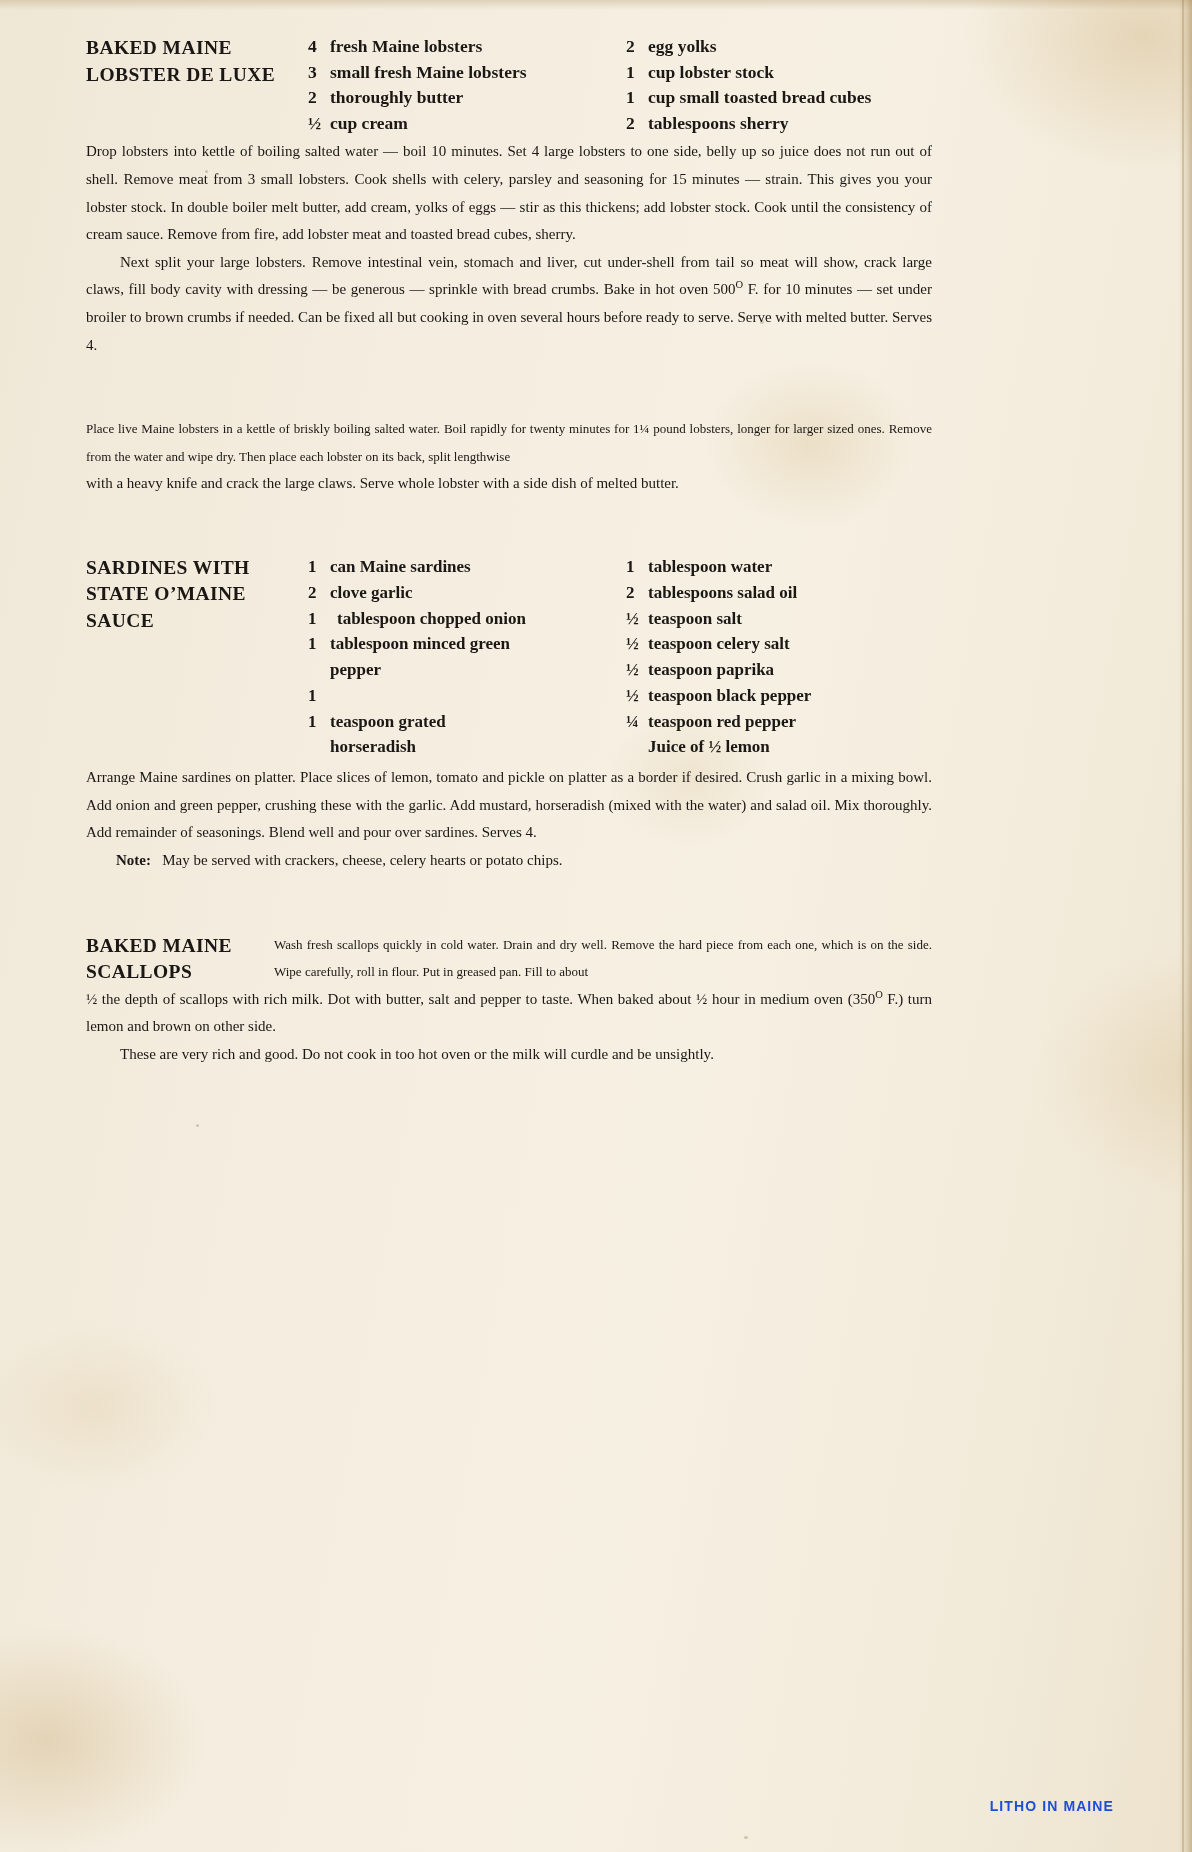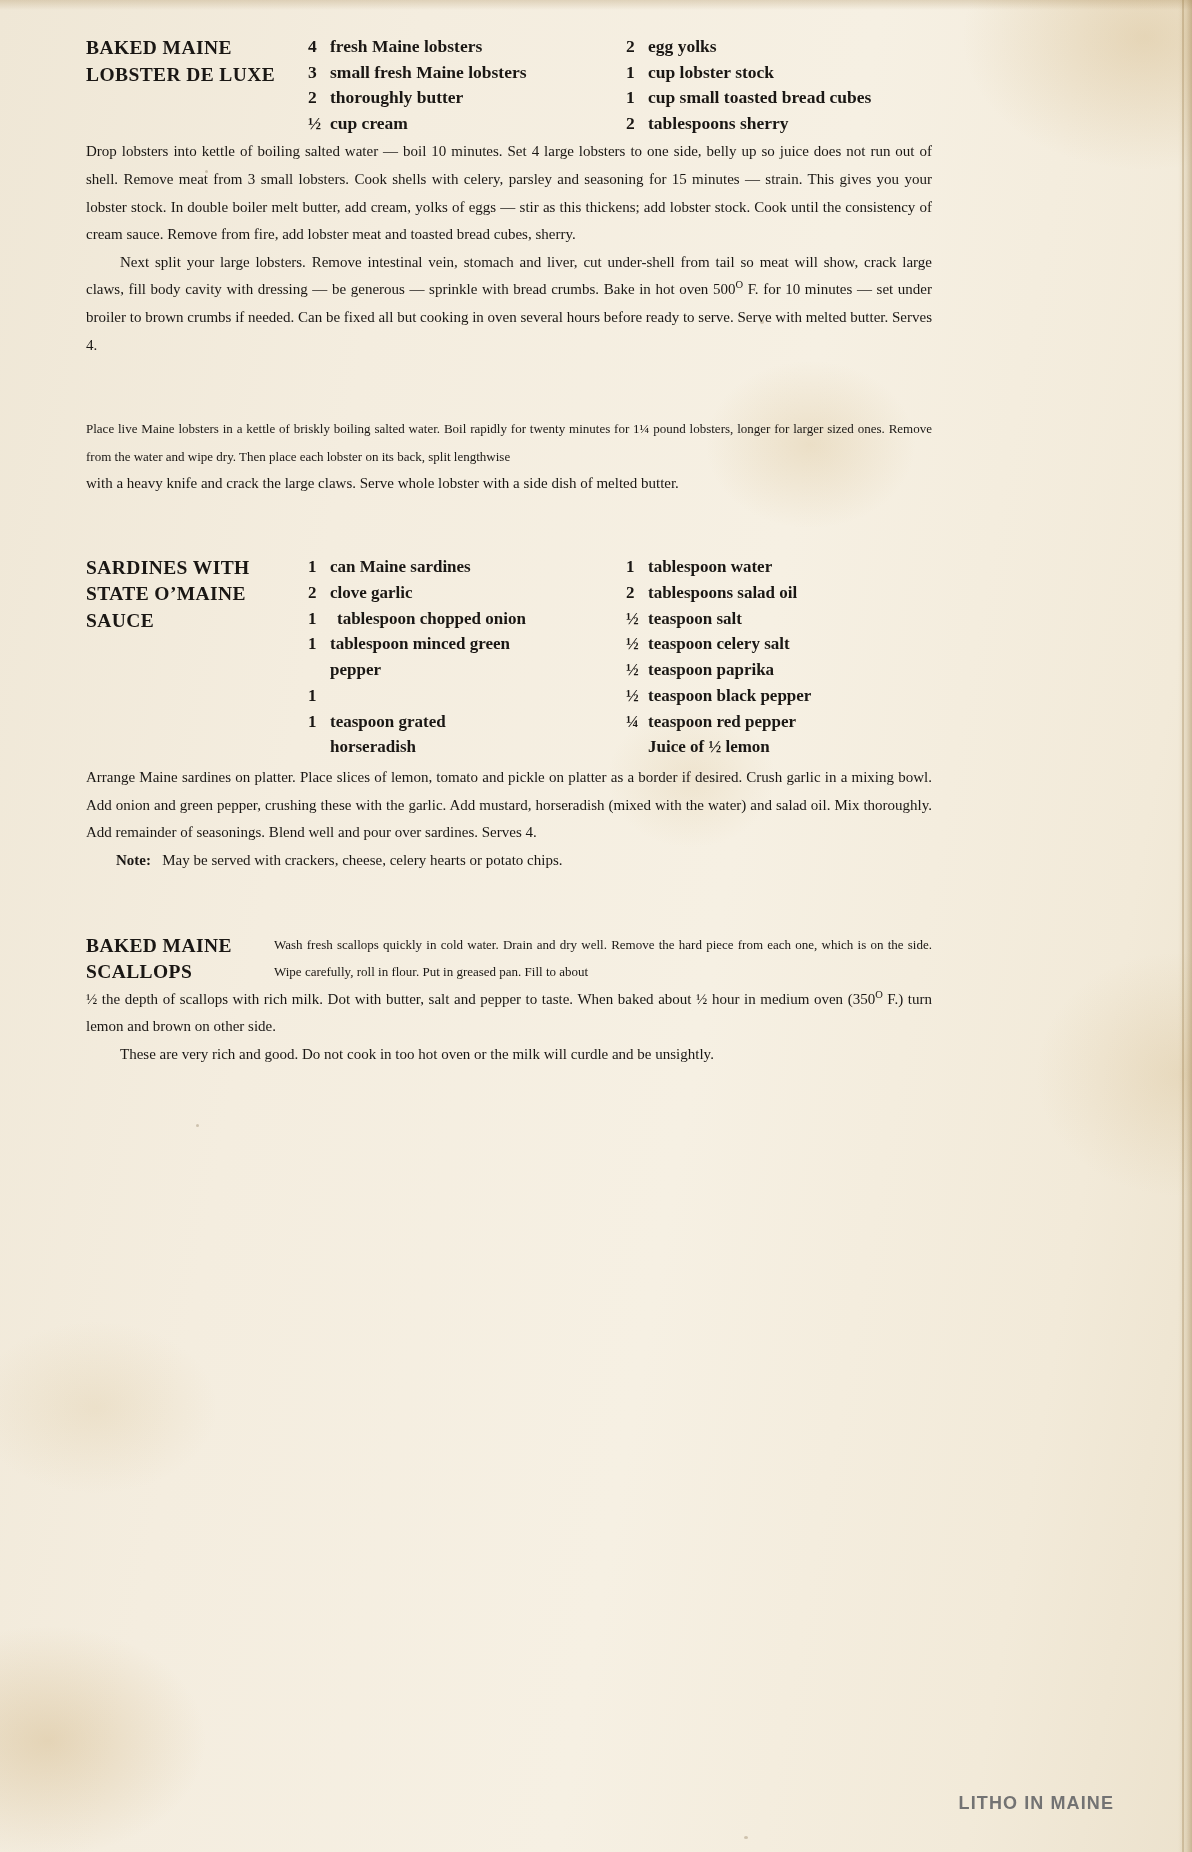--- a/index.html
+++ b/index.html
@@ -124,24 +124,24 @@
   sup.deg {
     font-size: 0.70em;
     vertical-align: super;
     line-height: 0;
   }
 
   .footer {
     position: absolute;
     right: 78px;
     bottom: 38px;
-    font-size: 18px;
+    font-size: 14px;
     font-weight: bold;
     letter-spacing: 1.1px;
-    color: #737373;
+    color: #1d4ed8;
   }
 
   .speck {
     position: absolute;
     border-radius: 50%;
     background: rgba(120,96,58,0.30);
   }
 </style>
 </head>
 <body>

